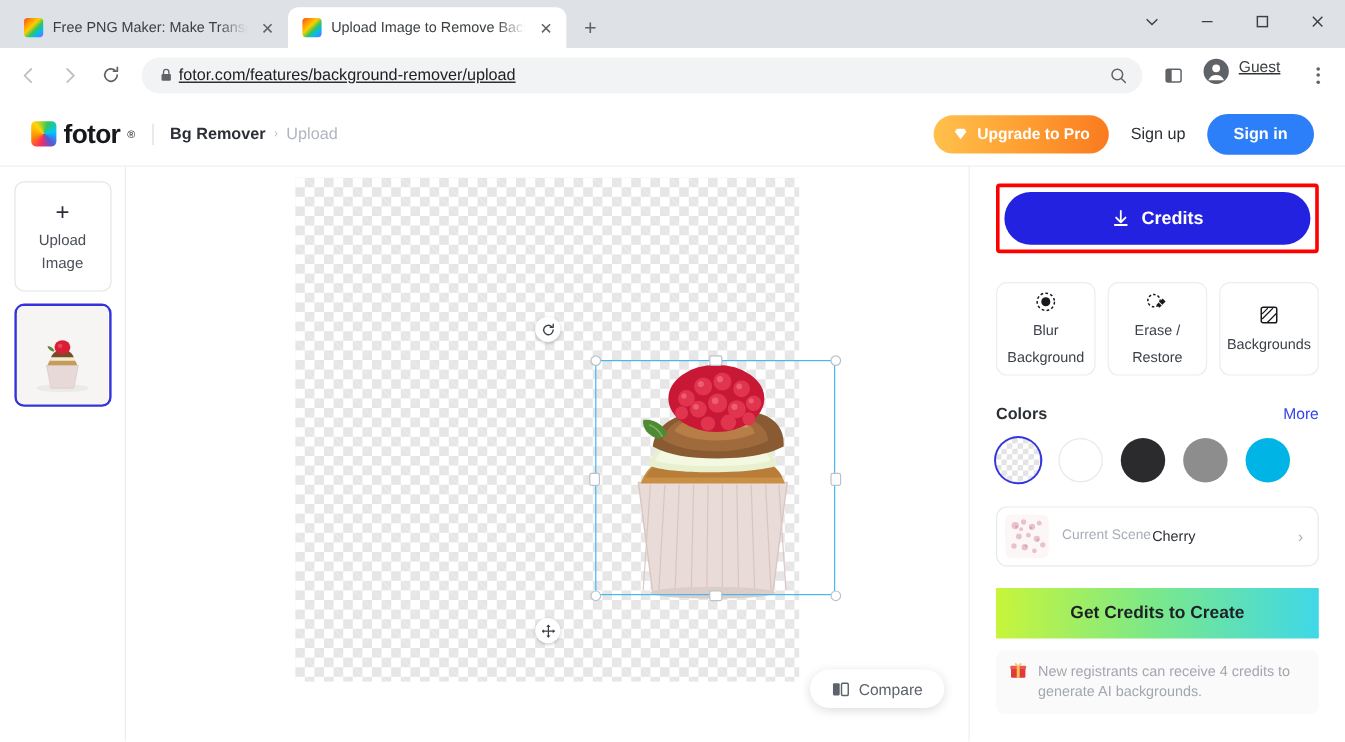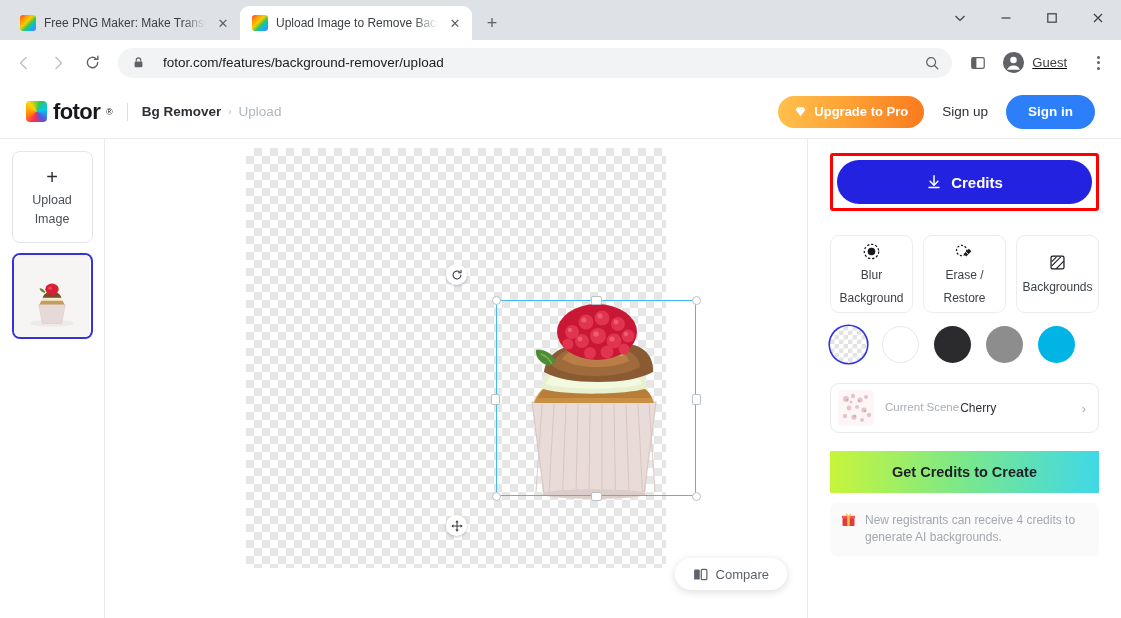--- a/index.html
+++ b/index.html
@@ -67,26 +67,27 @@
   .navbtn {
     width: 32px; height: 32px; border-radius: 50%;
     display: flex; align-items: center; justify-content: center;
     color: #5f6368;
   }
   .navbtn.disabled { color: #bdc1c6; }
   .omnibox {
     flex: 1 1 auto; height: 30px; margin: 0 8px;
     background: #f1f3f4; border-radius: 16px;
     display: flex; align-items: center; padding: 0 6px 0 14px;
-    gap: 18px;
+    gap: 4px;
+    text-decoration: underline;
   }
   .omnibox-url { font-size: 13.5px; color: #202124; flex: 1 1 auto; }
   .omni-icon { color: #5f6368; display: flex; align-items: center; }
   .profile-chip {
-    height: 30px; border-radius: 16px; display: flex; align-items: center;
+    height: 30px; border-radius: 16px; display: flex; 
     gap: 7px; padding: 0 12px 0 4px; margin-left: 2px; text-decoration: underline;
   }
   .profile-name { font-size: 13px; color: #3c4043; }
   .kebab {
     width: 30px; height: 30px; border-radius: 50%; margin-left: 2px;
     display: flex; flex-direction: column; align-items: center;
     justify-content: center; gap: 2.5px;
   }
   .kebab i { width: 3px; height: 3px; border-radius: 50%; background: #5f6368; display: block; }
 
@@ -541,20 +542,24 @@
             <span class="tool-ico">
               <svg width="19" height="19" viewBox="0 0 20 20">
                   <rect x="3.2" y="3.2" width="13.6" height="13.6" rx="1.6" fill="none" stroke="#17191d" stroke-width="1.3"></rect>
                   <path d="M4 13.5L13.5 4M8.5 16.6L16.6 8.5M4 9L9 4" stroke="#17191d" stroke-width="1.1"></path>
                 </svg>
             </span>
             <span>Backgrounds</span>
           </div>
         </div>
 
+        <div class="sec-head">
+          <span class="sec-title">Colors</span>
+          <span class="sec-more">More</span>
+        </div>
 
         <div class="swatches">
           <div class="sw trans sel"></div>
           <div class="sw white"></div>
           <div class="sw" style="background:#2b2b2d"></div>
           <div class="sw" style="background:#8d8d8d"></div>
           <div class="sw" style="background:#00b4e6"></div>
         </div>
 
         <div class="scene">

